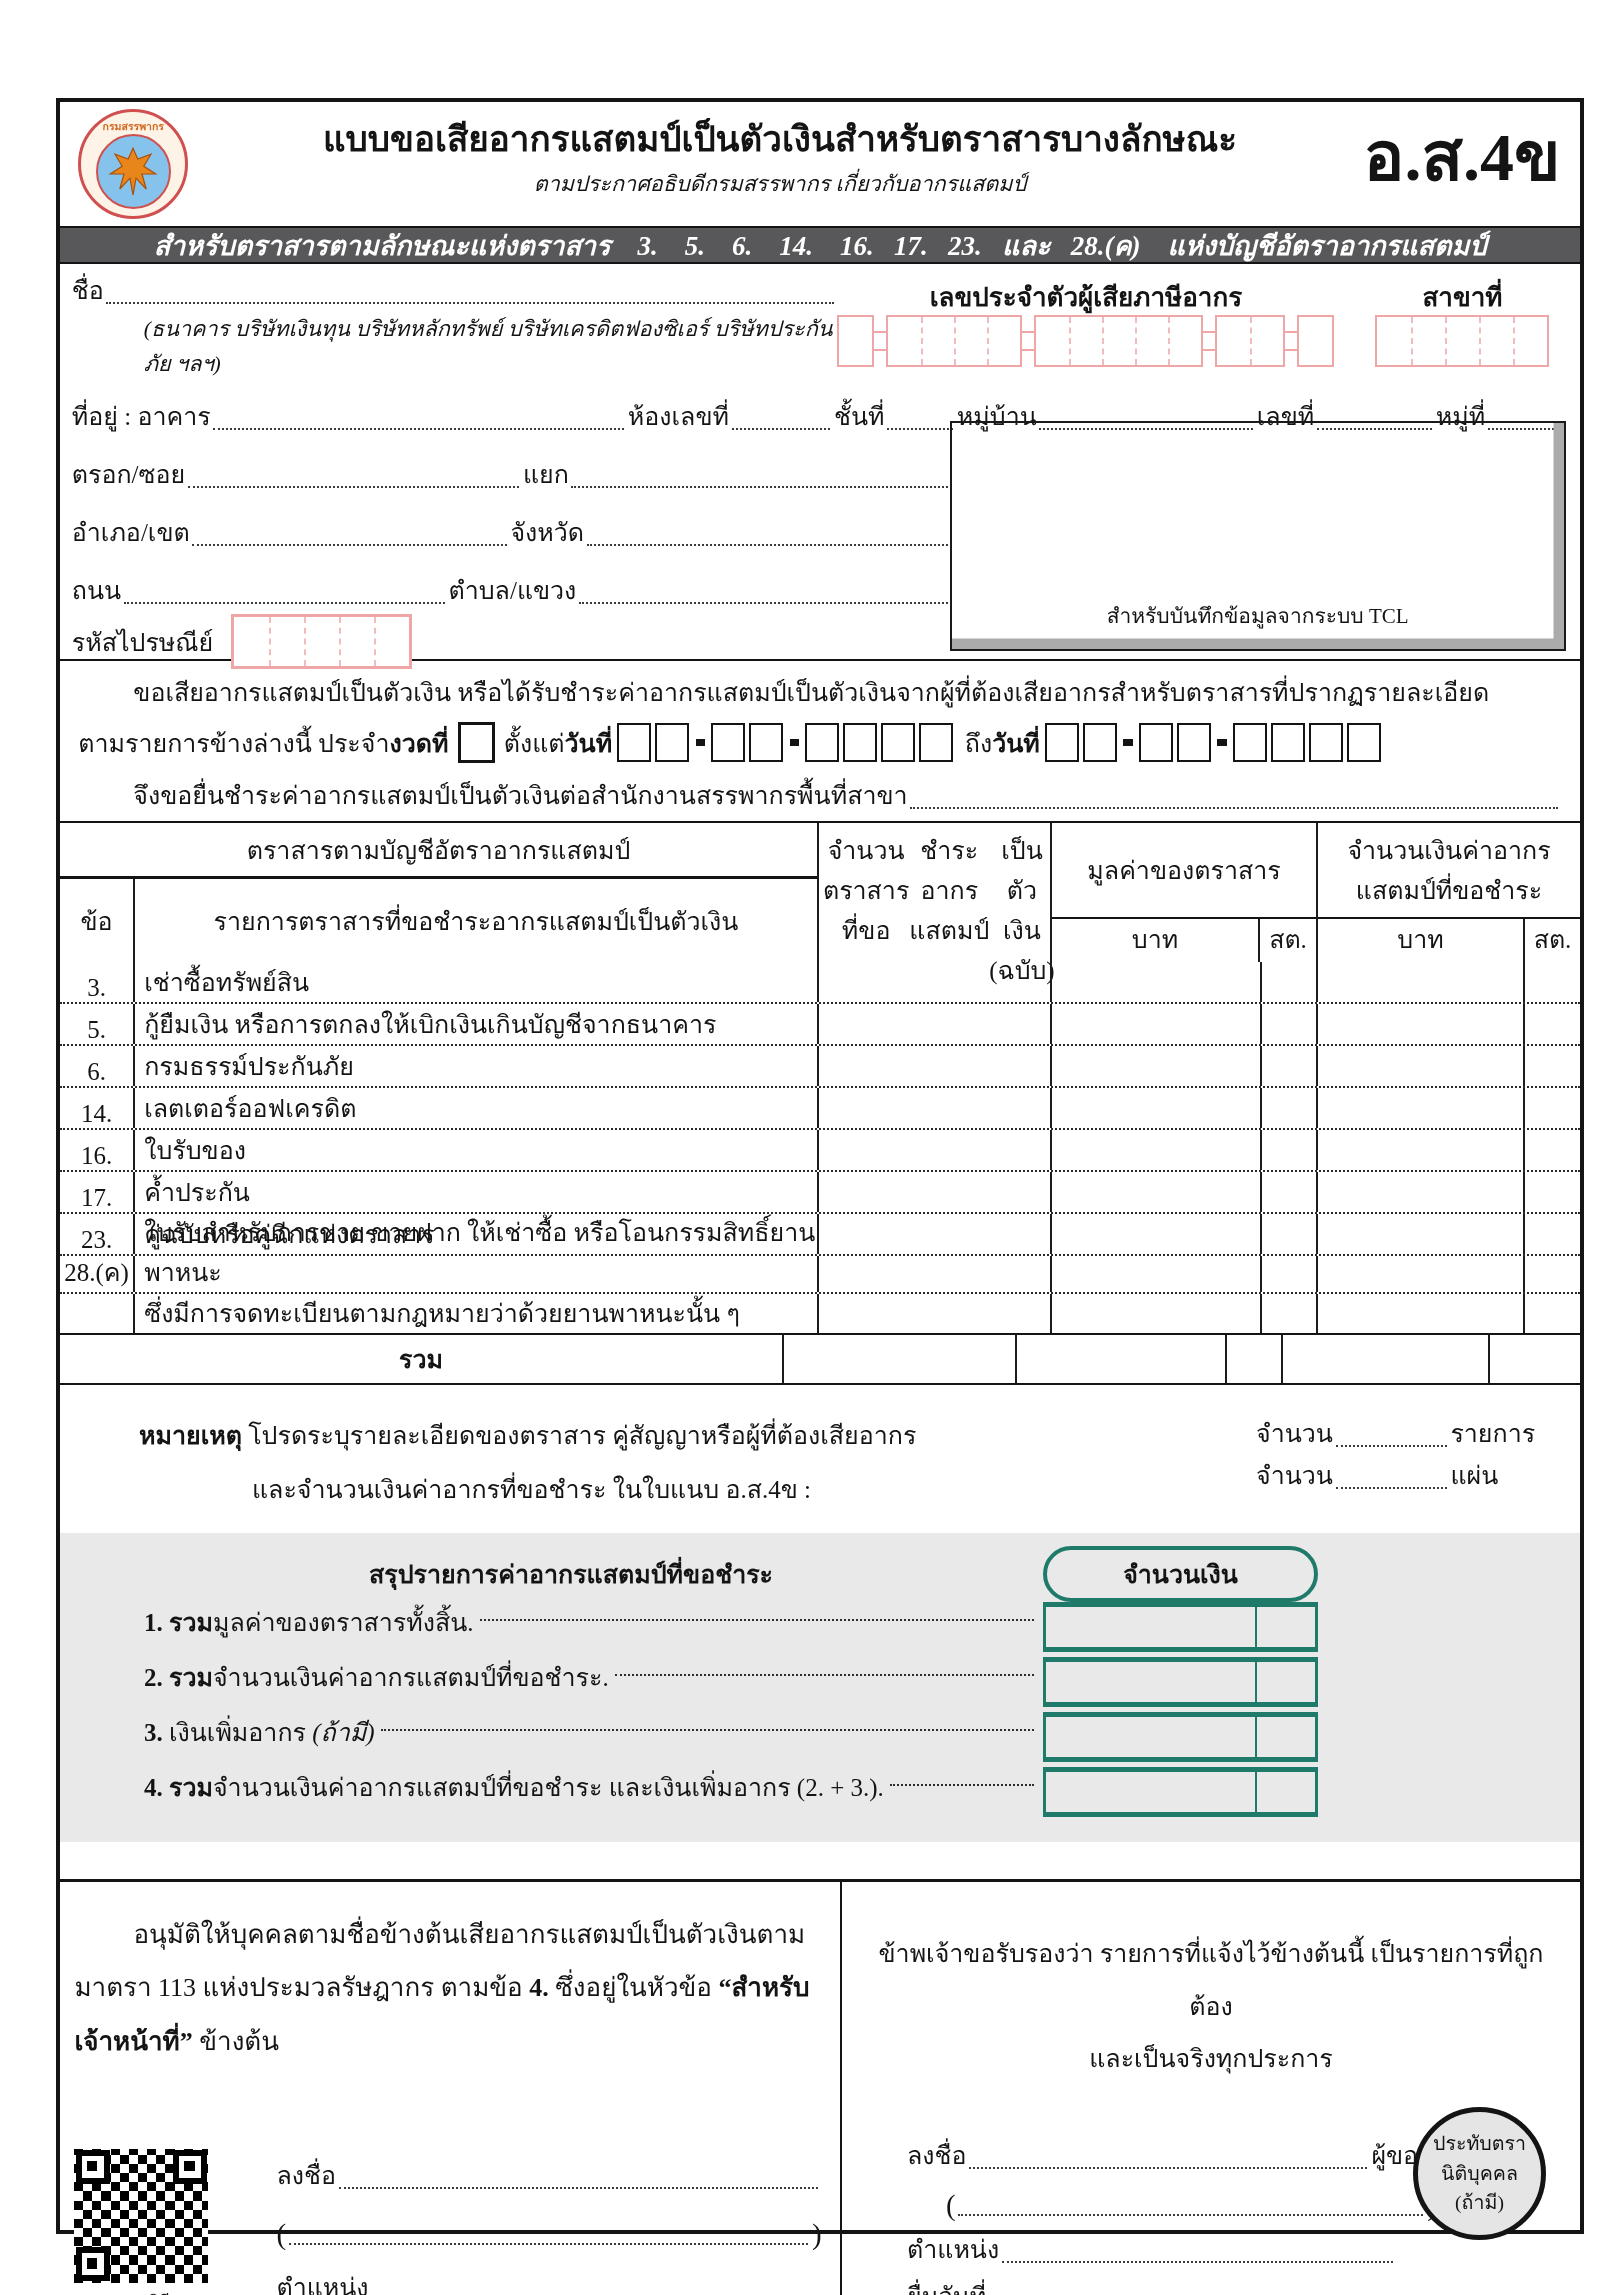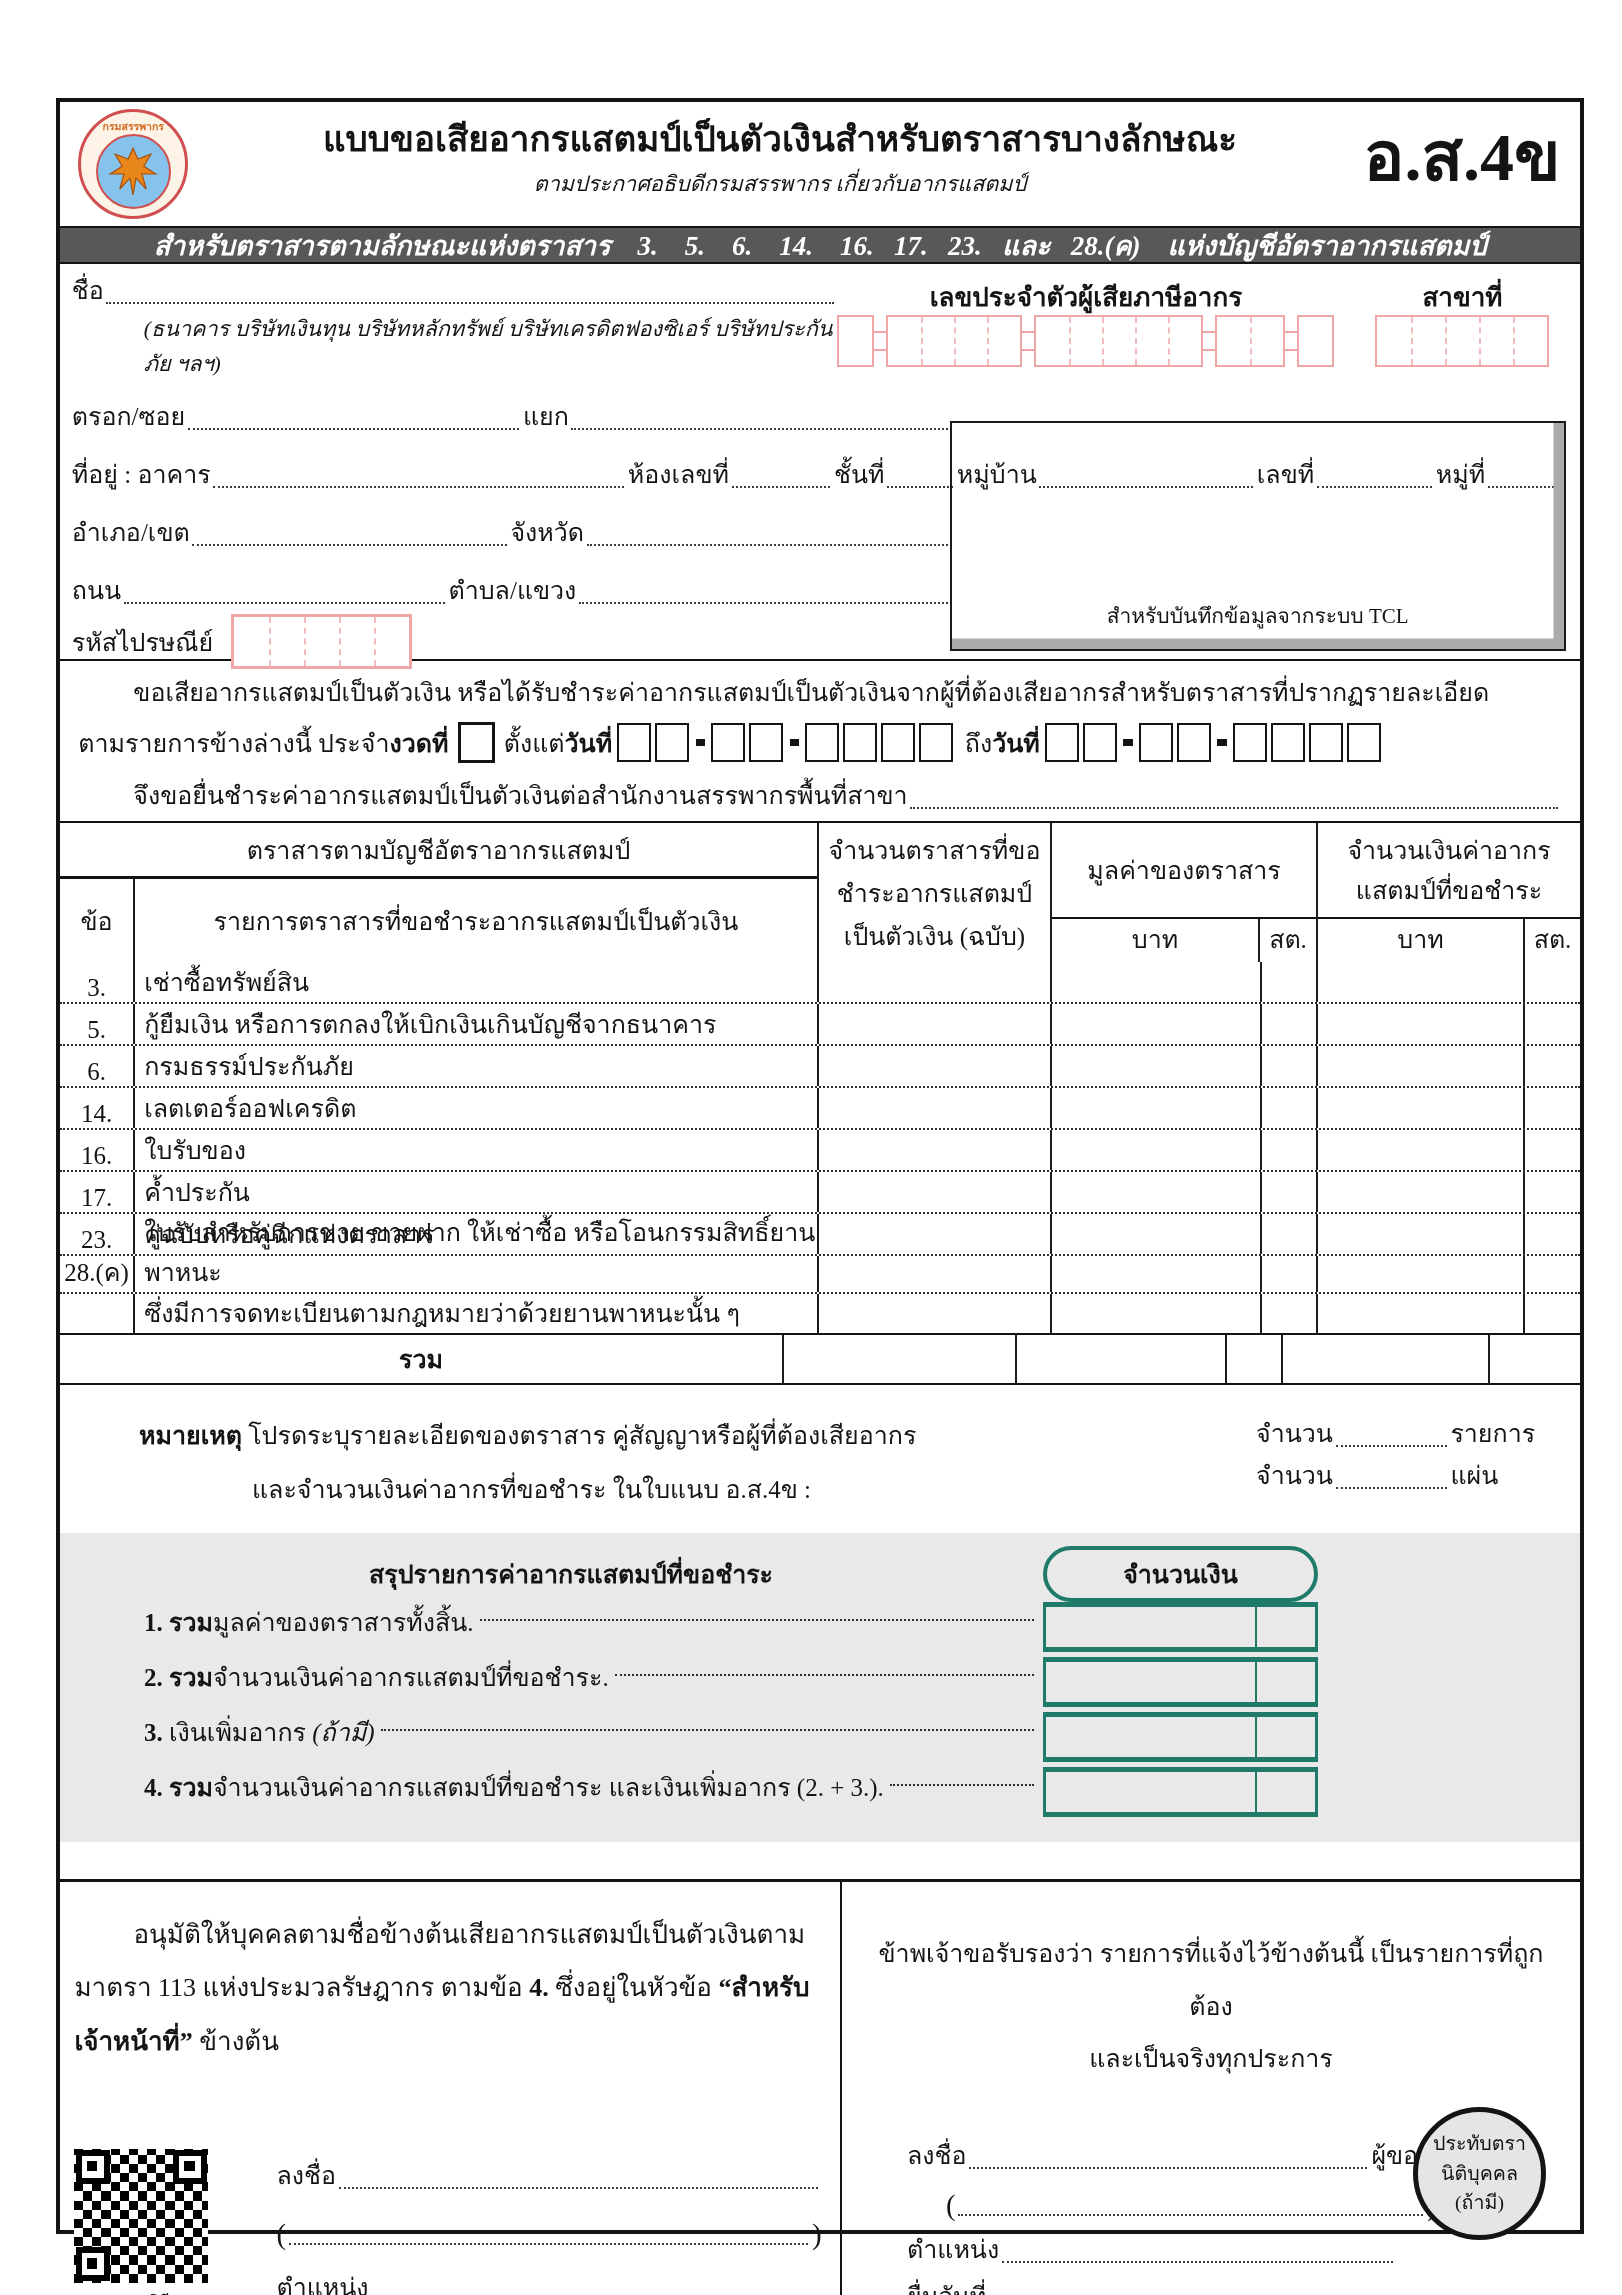--- a/index.html
+++ b/index.html
@@ -80,21 +80,21 @@
   
   .sec-table { flex:none; border-top: 2.6px solid #141414; border-bottom: 2.6px solid #141414; }
   .vr { border-right: 2px solid #1c1c1c; }
   .thead { display:flex; height: 139px; }
   .th-left { flex:1; display:flex; flex-direction:column; }
   .th-left-top { height: 56px; border-bottom: 3.3px solid #141414; display:flex;
     align-items:center; justify-content:center; }
   .th-left-bot { flex:1; display:flex; }
   .th-no { width: 75px; display:flex; align-items:center; justify-content:center; }
   .th-desc { flex:1; display:flex; align-items:center; justify-content:center; }
-  .th-cnt { width: 233px; display:flex; flex-direction:column; justify-content:space-between;
+  .th-cnt { width: 233px; display:flex; flex-direction:row; justify-content:flex-start;
     text-align:center; padding: 6.5px 3.9px; }
   .th-grp { width: 266px; display:flex; flex-direction:column; }
   .th-grp2 { width: 262px; }
   .th-grp-top { height: 96px; display:flex; align-items:center; justify-content:center;
     border-bottom: 2.6px solid #141414; text-align:center; flex-direction:column; }
   .th-grp-bot { flex:1; display:flex; }
   .th-baht { flex:1; display:flex; align-items:flex-end; justify-content:center; padding-bottom:2.6px; }
   .th-st { width: 56px; display:flex; align-items:flex-end; justify-content:center; padding-bottom:2.6px; }
   .th-grp2 .th-st { width: 55px; }
   .trow { display:flex; border-bottom: 2.6px dotted #2c2c2c; align-items:flex-end; }
@@ -248,43 +248,43 @@
                 <div class="pcell"></div>
                 <div class="pcell"></div>
                 <div class="pcell"></div>
                 <div class="pcell"></div>
                 <div class="pcell"></div>
               </div>
           </div>
         </div>
       </div>
 
-      <div class="fieldline addr-row addr-narrow">
-        <span class="lbl">ตรอก/ซอย</span>
-        <span class="dots" style="flex:2.2"></span>
-        <span class="lbl">แยก</span>
-        <span class="dots" style="flex:2.5"></span>
-      </div>
-
       <div class="fieldline addr-row">
         <span class="lbl">ที่อยู่ : อาคาร</span>
         <span class="dots" style="flex:5"></span>
         <span class="lbl">ห้องเลขที่</span>
         <span class="dots" style="flex:1.2"></span>
         <span class="lbl">ชั้นที่</span>
         <span class="dots" style="flex:0.8"></span>
         <span class="lbl">หมู่บ้าน</span>
         <span class="dots" style="flex:2.6"></span>
         <span class="lbl">เลขที่</span>
         <span class="dots" style="flex:1.4"></span>
         <span class="lbl">หมู่ที่</span>
         <span class="dots" style="flex:0.9"></span>
       </div>
 
       <div class="fieldline addr-row addr-narrow">
+        <span class="lbl">ตรอก/ซอย</span>
+        <span class="dots" style="flex:2.2"></span>
+        <span class="lbl">แยก</span>
+        <span class="dots" style="flex:2.5"></span>
+      </div>
+
+      <div class="fieldline addr-row addr-narrow">
         <span class="lbl">อำเภอ/เขต</span>
         <span class="dots" style="flex:2"></span>
         <span class="lbl">จังหวัด</span>
         <span class="dots" style="flex:2.3"></span>
       </div>
 
       <div class="fieldline addr-row addr-narrow">
         <span class="lbl">ถนน</span>
         <span class="dots" style="flex:2"></span>
         <span class="lbl">ตำบล/แขวง</span>

